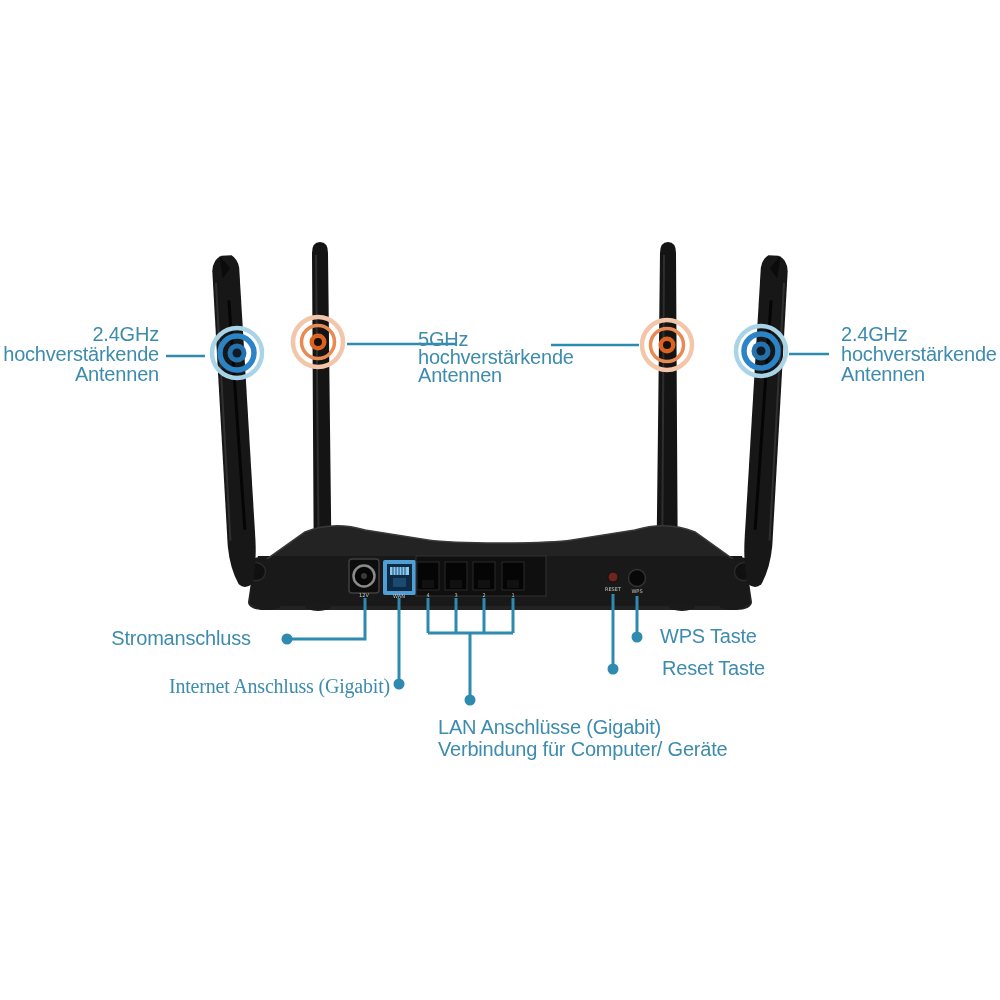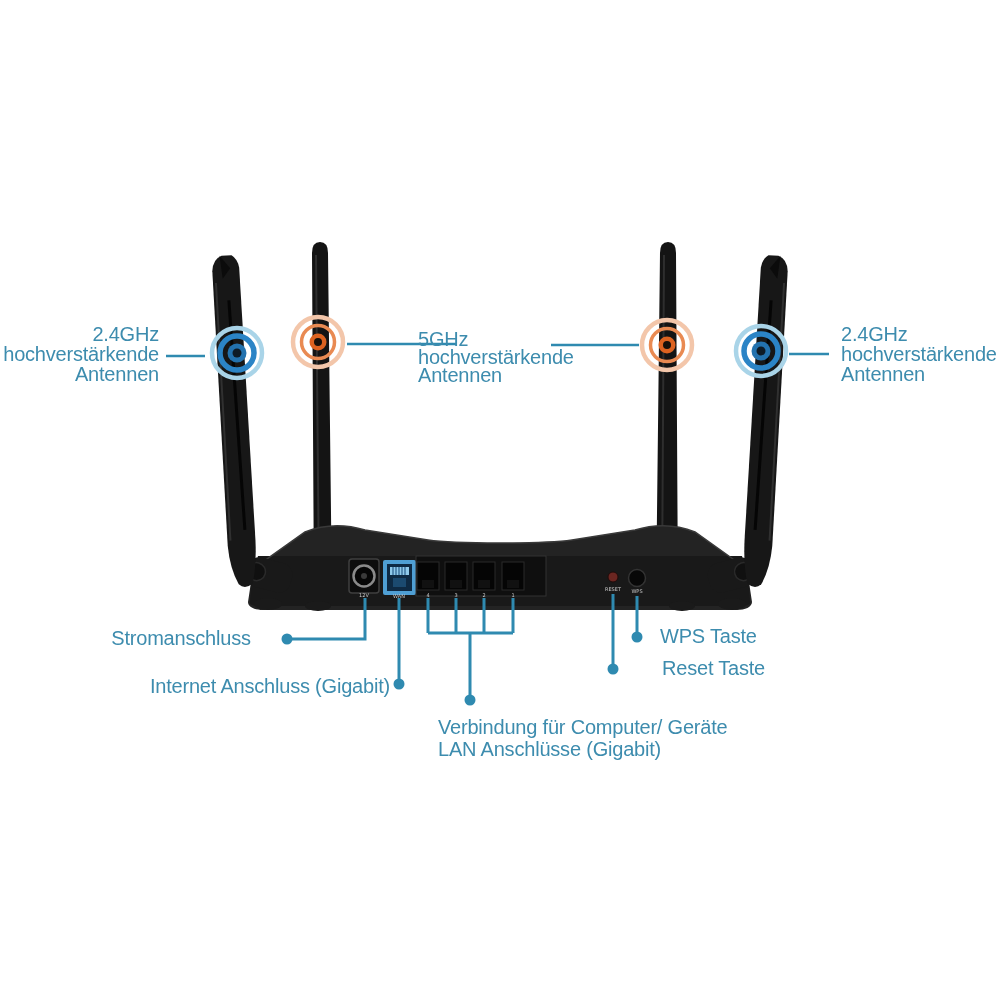--- a/index.html
+++ b/index.html
@@ -10,21 +10,21 @@
   .art{position:absolute;left:0;top:0;width:1000px;height:1000px;}
   .lbl{
     position:absolute;color:#3d8cae;font-size:20px;letter-spacing:-0.2px;
     line-height:20px;white-space:nowrap;text-align:center;
   }
   .lbl .ln{white-space:nowrap;}
   .lbl-antenna-left{left:0;width:159px;top:324px;text-align:right;}
   .lbl-antenna-center{left:418px;width:168px;top:330px;text-align:left;line-height:18px;}
   .lbl-antenna-right{left:841px;width:170px;top:324px;text-align:left;}
   .lbl-power{left:90px;width:182px;top:628px;text-align:center;}
-  .lbl-internet{left:118px;width:272px;top:675px;text-align:right;line-height:22px;}
+  .lbl-internet{left:118px;width:272px;top:675px;text-align:right;line-height:22px;font-family:Liberation Serif, serif;}
   .lbl-lan{left:438px;width:330px;top:716px;text-align:left;line-height:22px;}
   .lbl-wps{left:660px;top:626px;}
   .lbl-reset{left:662px;top:658px;}
   .micro{font-size:5px;fill:#c9c9c9;font-family:"DejaVu Sans",sans-serif;}
 </style>
 </head>
 <body>
 
 <div class="canvas">
 
@@ -187,22 +187,22 @@
 
   <div class="lbl lbl-power">
     <div class="ln">Stromanschluss</div>
   </div>
 
   <div class="lbl lbl-internet">
     <div class="ln">Internet Anschluss (Gigabit)</div>
   </div>
 
   <div class="lbl lbl-lan">
+    <div class="ln">LAN Anschlüsse (Gigabit)</div>
     <div class="ln">Verbindung für Computer/ Geräte</div>
-    <div class="ln">LAN Anschlüsse (Gigabit)</div>
   </div>
 
   <div class="lbl lbl-wps">
     <div class="ln">WPS Taste</div>
   </div>
 
   <div class="lbl lbl-reset">
     <div class="ln">Reset Taste</div>
   </div>
 

